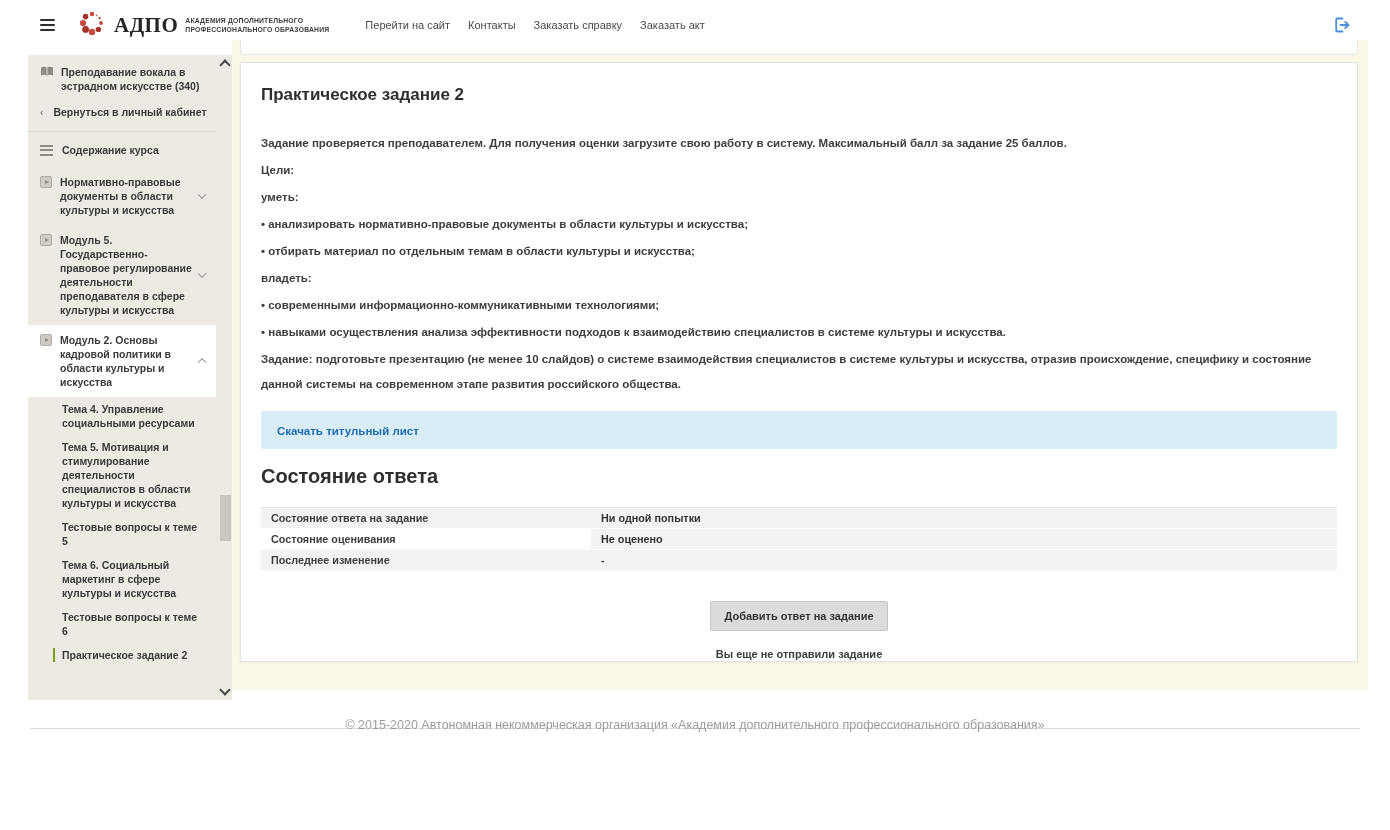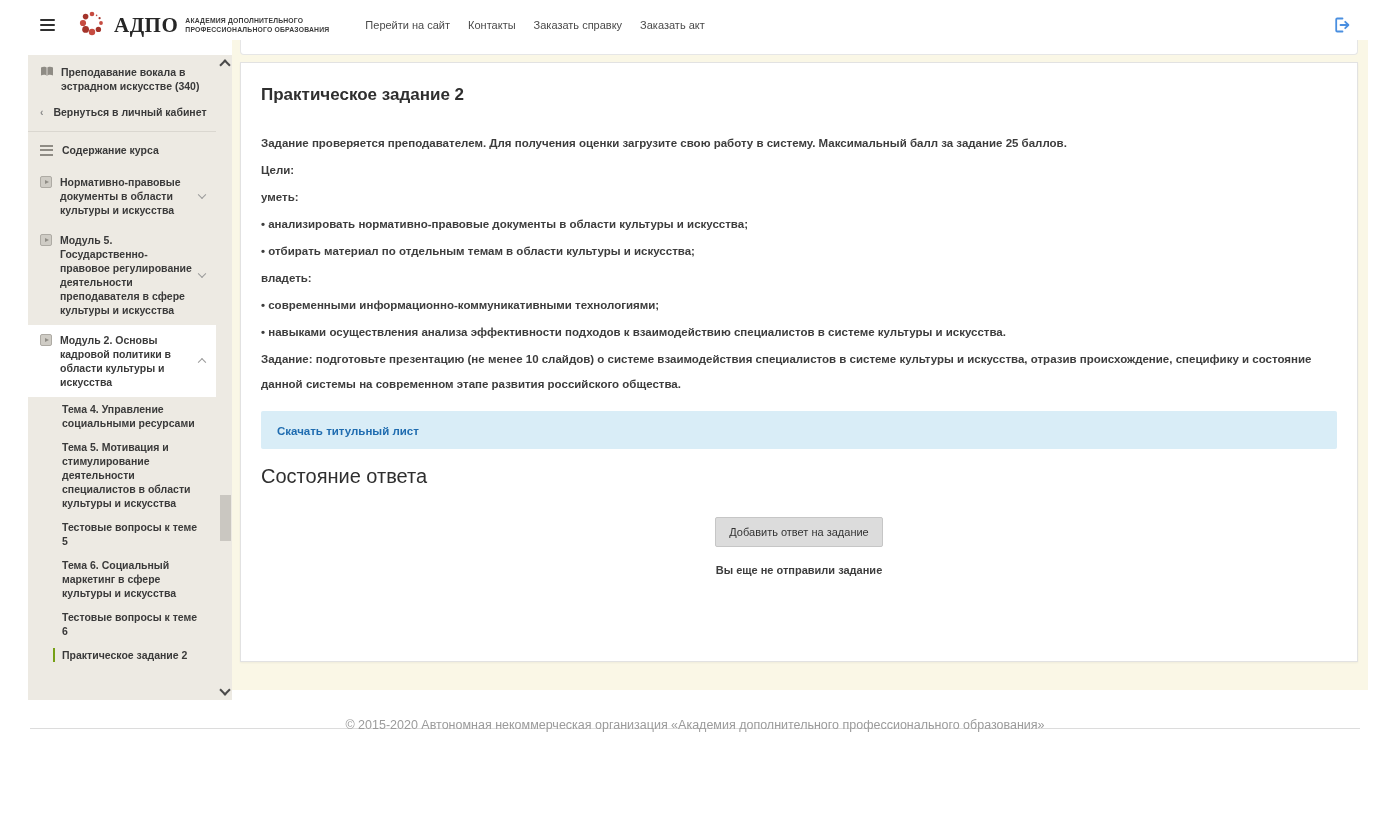--- a/index.html
+++ b/index.html
@@ -57,33 +57,33 @@
   .card {
     position:absolute; left:8px; right:10px; top:22px; height:600px;
     background:#fff; border:1px solid #e2e2e2; box-shadow:0 1px 2px rgba(0,0,0,.05);
     padding:14px 20px; overflow:hidden;
   }
   .card h1 { font-size:17px; line-height:20px; color:#2f2f2f; margin:8px 0 26px; font-weight:bold; }
   .card p.body { font-size:11.5px; font-weight:bold; color:#3d3d3d; margin:0; line-height:25px; min-height:27px; }
   .card p.body.last { margin-bottom:14px; }
   .infobox { background:#d9edf7; padding:10px 16px; margin:0 0 16px; border-radius:2px; }
   .infobox .dl-link { color:#1f6cb0; font-weight:bold; font-size:11.5px; cursor:pointer; }
-  .card h2 { font-size:20px; line-height:22px; color:#2f2f2f; margin:0 0 20px; font-weight:normal; }
+  .card h2 { font-size:20px; line-height:22px; color:#2f2f2f; margin:0 0 20px; font-weight:bold; }
 
   table.status { width:100%; border-collapse:collapse; border-top:1px solid #e8e8e8; font-size:10.8px; }
   table.status td { padding:4px 10px; height:20px; border-bottom:1px solid #fff; }
   td.lbl { width:330px; font-weight:bold; color:#3d3d3d; }
   td.val { font-weight:bold; color:#333; }
   tr.r-gray td { background:#f2f2f2; }
   tr.r-mixed td.lbl { background:#ffffff; }
   tr.r-mixed td.val { background:#f2f2f2; }
 
   .btnwrap { text-align:center; margin-top:30px; }
   .add-btn {
-    font-family:"Liberation Sans", sans-serif; font-size:11px; font-weight:normal; color:#333;
+    font-family:"Liberation Sans", sans-serif; font-size:11px; font-weight:bold; color:#333;
     background:#dcdcdc; border:1px solid #c6c6c6; border-radius:2px; padding:8px 13px; cursor:pointer;
   }
   .note { text-align:center; font-size:11px; font-weight:bold; color:#3d3d3d; margin-top:17px; }
 
   
   .footer-line { position:absolute; left:30px; right:30px; top:728px; border-top:1px solid #dcdcdc; }
   .footer-text { position:absolute; top:718px; left:0; width:100%; text-align:center; font-size:12.5px; color:#9b9b9b; }
 </style>
 </head>
 <body>
@@ -210,20 +210,36 @@
     <p class="body">• современными информационно-коммуникативными технологиями;</p>
     <p class="body">• навыками осуществления анализа эффективности подходов к взаимодействию специалистов в системе культуры и искусства.</p>
     <p class="body last">Задание: подготовьте презентацию (не менее 10 слайдов) о системе взаимодействия специалистов в системе культуры и искусства, отразив происхождение, специфику и состояние данной системы на современном этапе развития российского общества.</p>
 
     <div class="infobox">
       <span class="dl-link">Скачать титульный лист</span>
     </div>
 
     <h2>Состояние ответа</h2>
 
+    <table class="status">
+      <tbody>
+        <tr class="r-gray">
+          <td class="lbl">Состояние ответа на задание</td>
+          <td class="val">Ни одной попытки</td>
+        </tr>
+        <tr class="r-mixed">
+          <td class="lbl">Состояние оценивания</td>
+          <td class="val">Не оценено</td>
+        </tr>
+        <tr class="r-gray">
+          <td class="lbl">Последнее изменение</td>
+          <td class="val">-</td>
+        </tr>
+      </tbody>
+    </table>
 
     <div class="btnwrap">
       <button class="add-btn">Добавить ответ на задание</button>
     </div>
     <div class="note">Вы еще не отправили задание</div>
   </div>
 </div>
 
 <div class="footer-line"></div>
 <div class="footer-text">© 2015-2020 Автономная некоммерческая организация «Академия дополнительного профессионального образования»</div>

